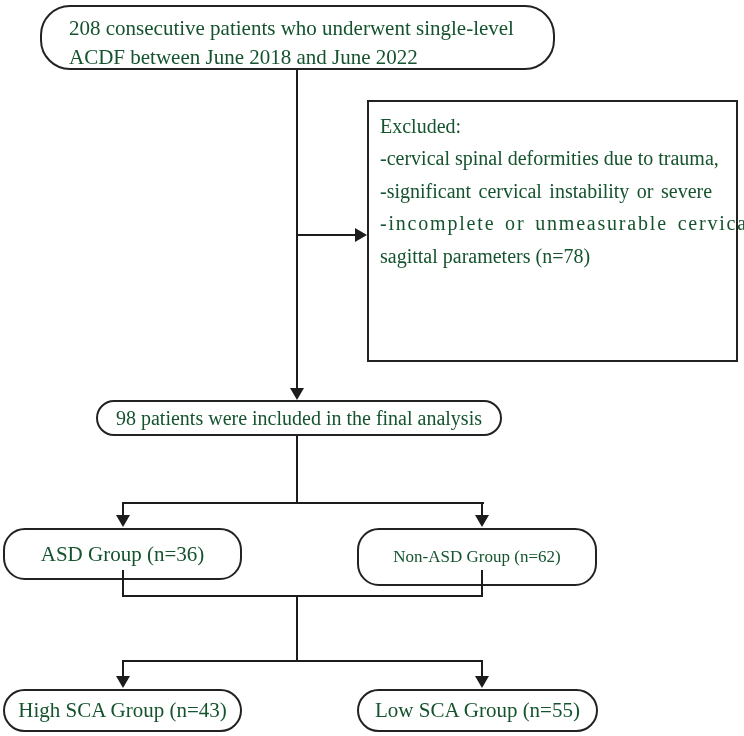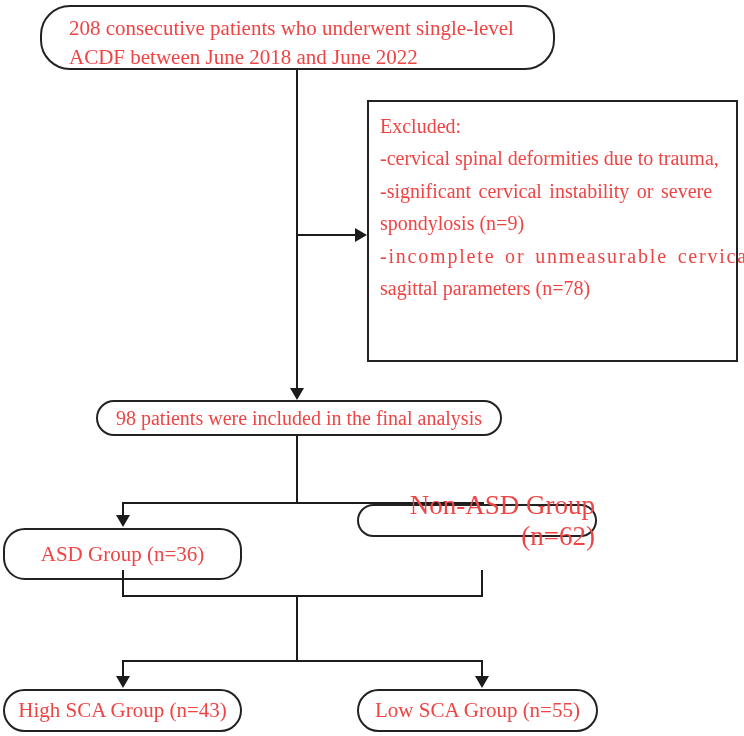--- a/index.html
+++ b/index.html
@@ -6,38 +6,38 @@
     margin: 0;
     padding: 0;
     background: #ffffff;
   }
   #canvas {
     position: relative;
     width: 744px;
     height: 736px;
     background: #ffffff;
     font-family: "Liberation Serif", "DejaVu Serif", serif;
-    color: #ef4444;
+    color: #14532d;
     overflow: hidden;
   }
   .node {
     position: absolute;
     box-sizing: border-box;
     border: 2px solid #222222;
     background: #ffffff;
   }
   .rounded {
     border-radius: 30px;
   }
   .pill {
     border-radius: 22px;
     display: flex;
     align-items: center;
     justify-content: center;
-    text-align: right;
+    text-align: center;
     font-family: Liberation Serif, serif;
   }
   .flow-line {
     position: absolute;
     background: #1c1c1c;
   }
   .arrow-down {
     position: absolute;
     width: 0;
     height: 0;
@@ -81,21 +81,21 @@
   }
   
   #final-box {
     left: 96px; top: 400px;
     width: 406px; height: 36px;
     border-radius: 18px;
     font-size: 20px;
   }
   
   #asd-box     { left: 3px;   top: 528px; width: 239px; height: 52px; font-size: 21px; }
-  #nonasd-box  { left: 357px; top: 504px; width: 240px; height: 33px; font-size: 27px; }
+  #nonasd-box  { left: 357px; top: 528px; width: 240px; height: 58px; font-size: 17px; }
   #highsca-box { left: 3px;   top: 689px; width: 239px; height: 43px; font-size: 21px; }
   #lowsca-box  { left: 357px; top: 689px; width: 241px; height: 43px; font-size: 21px; }
 </style>
 </head>
 <body>
 
 <div id="canvas">
 
   <div class="node rounded" id="enroll-box">
     <div class="eline">208 consecutive patients who underwent single-level</div>
@@ -105,21 +105,20 @@
   <div class="flow-line" style="left:296px; top:70px; width:2px; height:320px;"></div>
   <div class="arrow-down" style="left:290px; top:388px;"></div>
 
   <div class="flow-line" style="left:297px; top:234px; width:58px; height:2px;"></div>
   <div class="arrow-right" style="left:355px; top:228px;"></div>
 
   <div class="node" id="excluded-box">
     <div class="xline">Excluded:</div>
     <div class="xline">-cervical spinal deformities due to trauma,</div>
     <div class="xline stretch-a">-significant cervical instability or severe</div>
-    <div class="xline">spondylosis (n=9)</div>
     <div class="xline stretch-b">-incomplete or unmeasurable cervical</div>
     <div class="xline">sagittal parameters (n=78)</div>
   </div>
 
   <div class="node pill" id="final-box">
     <span>98 patients were included in the final analysis</span>
   </div>
 
   <div class="flow-line" style="left:296px; top:436px; width:2px; height:67px;"></div>
 

